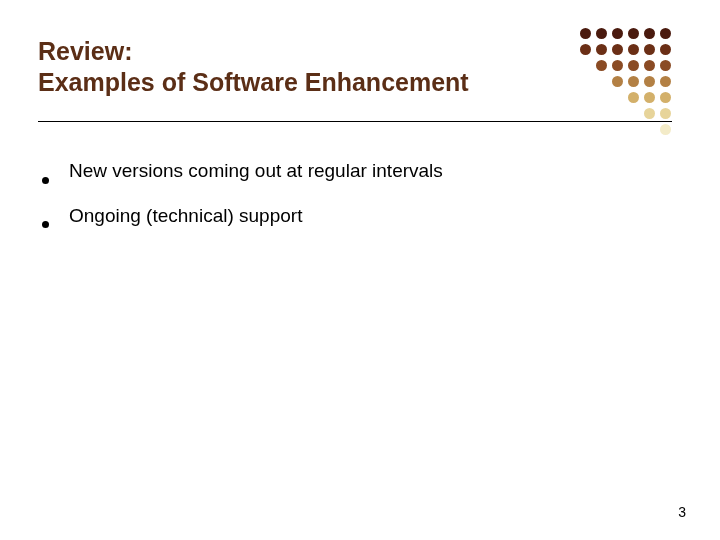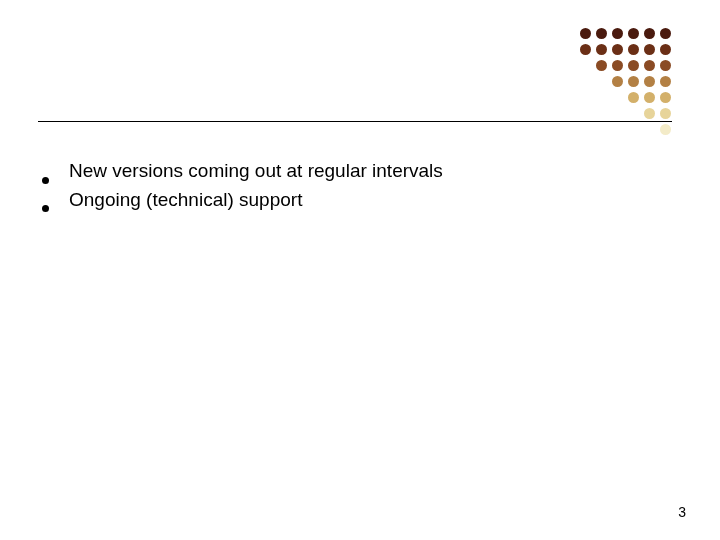--- a/index.html
+++ b/index.html
@@ -48,21 +48,21 @@
   .body {
     margin-top: 36px;
   }
   .bullet-item {
     display: flex;
     align-items: flex-end;
     line-height: 1.35;
     font-size: 19px;
     color: #000;
   }
-  .bullet-item + .bullet-item { margin-top: 3px; }
+  .bullet-item + .bullet-item { margin-top: 19px; }
   .bullet-dot {
     width: 7px;
     height: 7px;
     border-radius: 50%;
     background: #000;
     flex: 0 0 auto;
     margin: 9px 20px 0 4px;
   }
   .page-number {
     position: absolute;
@@ -70,20 +70,24 @@
     bottom: 20px;
     font-size: 14px;
     color: #000;
   }
 </style>
 </head>
 <body>
 
 <div class="slide">
   <div class="header-block">
+    <div class="title">
+      <span>Review:</span><br>
+      <span>Examples of Software Enhancement</span>
+    </div>
     <div class="dot-grid" id="dot-grid">
         <span style="background: rgb(74, 26, 14);"></span>
         <span style="background: rgb(74, 26, 14);"></span>
         <span style="background: rgb(74, 26, 14);"></span>
         <span style="background: rgb(74, 26, 14);"></span>
         <span style="background: rgb(74, 26, 14);"></span>
         <span style="background: rgb(74, 26, 14);"></span>
         <span style="background: rgb(107, 47, 22);"></span>
         <span style="background: rgb(107, 47, 22);"></span>
         <span style="background: rgb(107, 47, 22);"></span>

